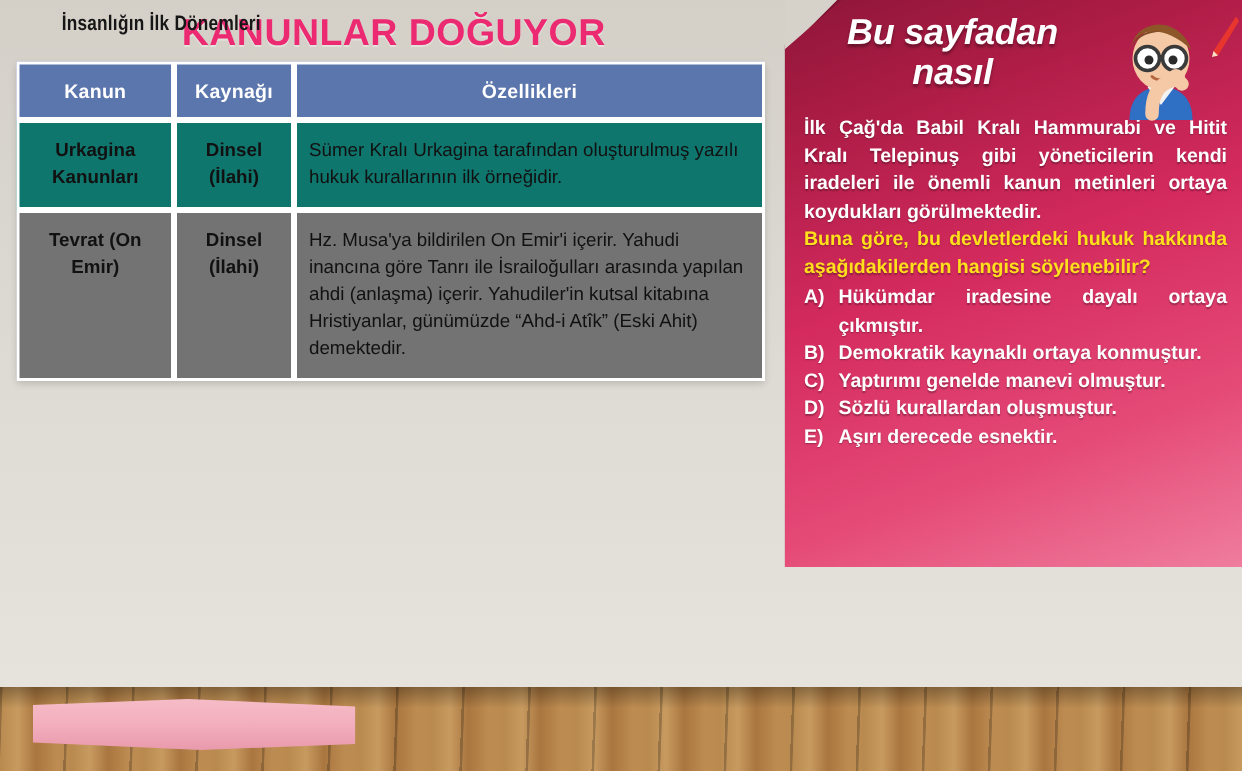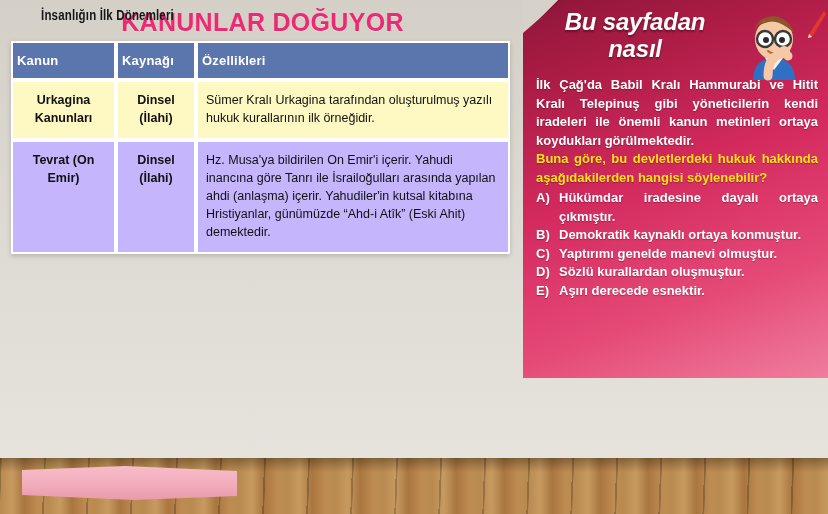--- a/index.html
+++ b/index.html
@@ -69,37 +69,37 @@
   }
   .law-table th, .law-table td {
     border: 2px solid #ffffff;
     vertical-align: top;
   }
   .law-table thead th {
     background: #5b75ad;
     color: #ffffff;
     font-size: 13px;
     font-weight: bold;
-    text-align: left;
+    text-align: center;
     vertical-align: middle;
     padding: 10px 4px;
     letter-spacing: 0.2px;
   }
   .col-kanun   { width: 93px; }
   .col-kaynak  { width: 68px; }
   .col-ozellik { width: auto; }
 
   .law-table tbody td {
     font-size: 12.5px;
     line-height: 18px;
     color: #111111;
     padding: 9px 8px 11px 8px;
   }
-  .law-table tbody tr.odd  td { background: #fef9c3; }
-  .law-table tbody tr.even td { background: #c4b5fd; }
+  .law-table tbody tr.odd  td { background: #0f766e; }
+  .law-table tbody tr.even td { background: #737373; }
   td.c-name, td.c-src {
     text-align: center;
     font-weight: bold;
     font-size: 12.5px;
     line-height: 18px;
   }
   td.c-desc { text-align: left; }
 
   
   .qcard {

